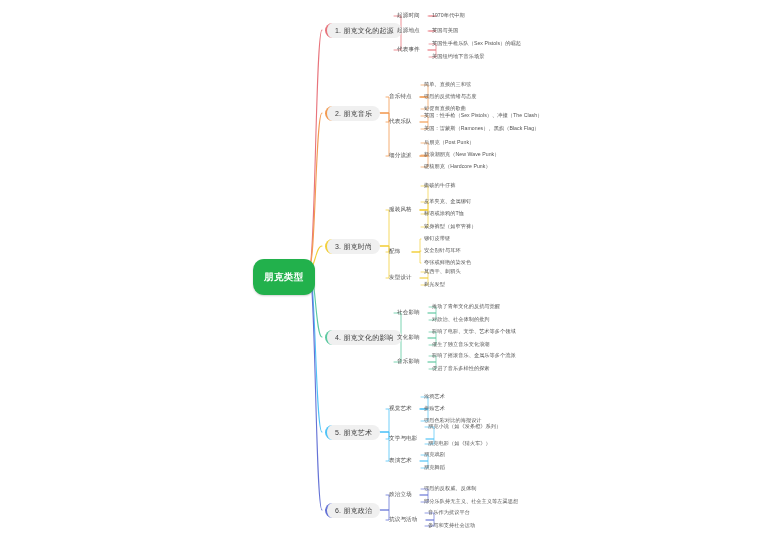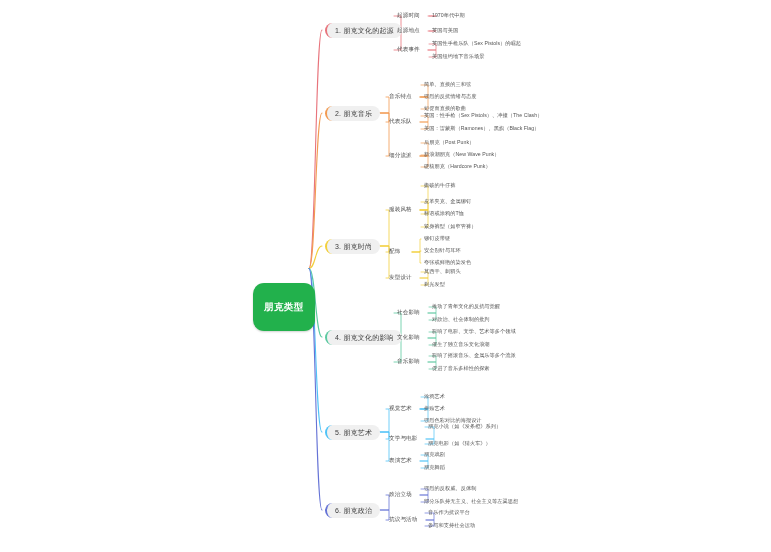--- a/index.html
+++ b/index.html
@@ -34,24 +34,23 @@
     white-space: nowrap;
     box-sizing: border-box;
   }
   .root-node {
     background: #22b14c;
     color: #ffffff;
     font-size: 9.5px;
     font-weight: bold;
     letter-spacing: 0.4px;
     border-radius: 11px;
-    padding: 19px 11px;
+    padding: 13px 11px;
     box-shadow: 0 1px 2px rgba(0,0,0,0.18);
     line-height: 1;
-    margin-top: 24px;
   }
   .l1-node {
     background: #f0f0f0;
     color: #3b3b3b;
     font-size: 7px;
     border-radius: 9px;
     padding: 4px 8px;
     line-height: 1;
     letter-spacing: 0.2px;
   }

